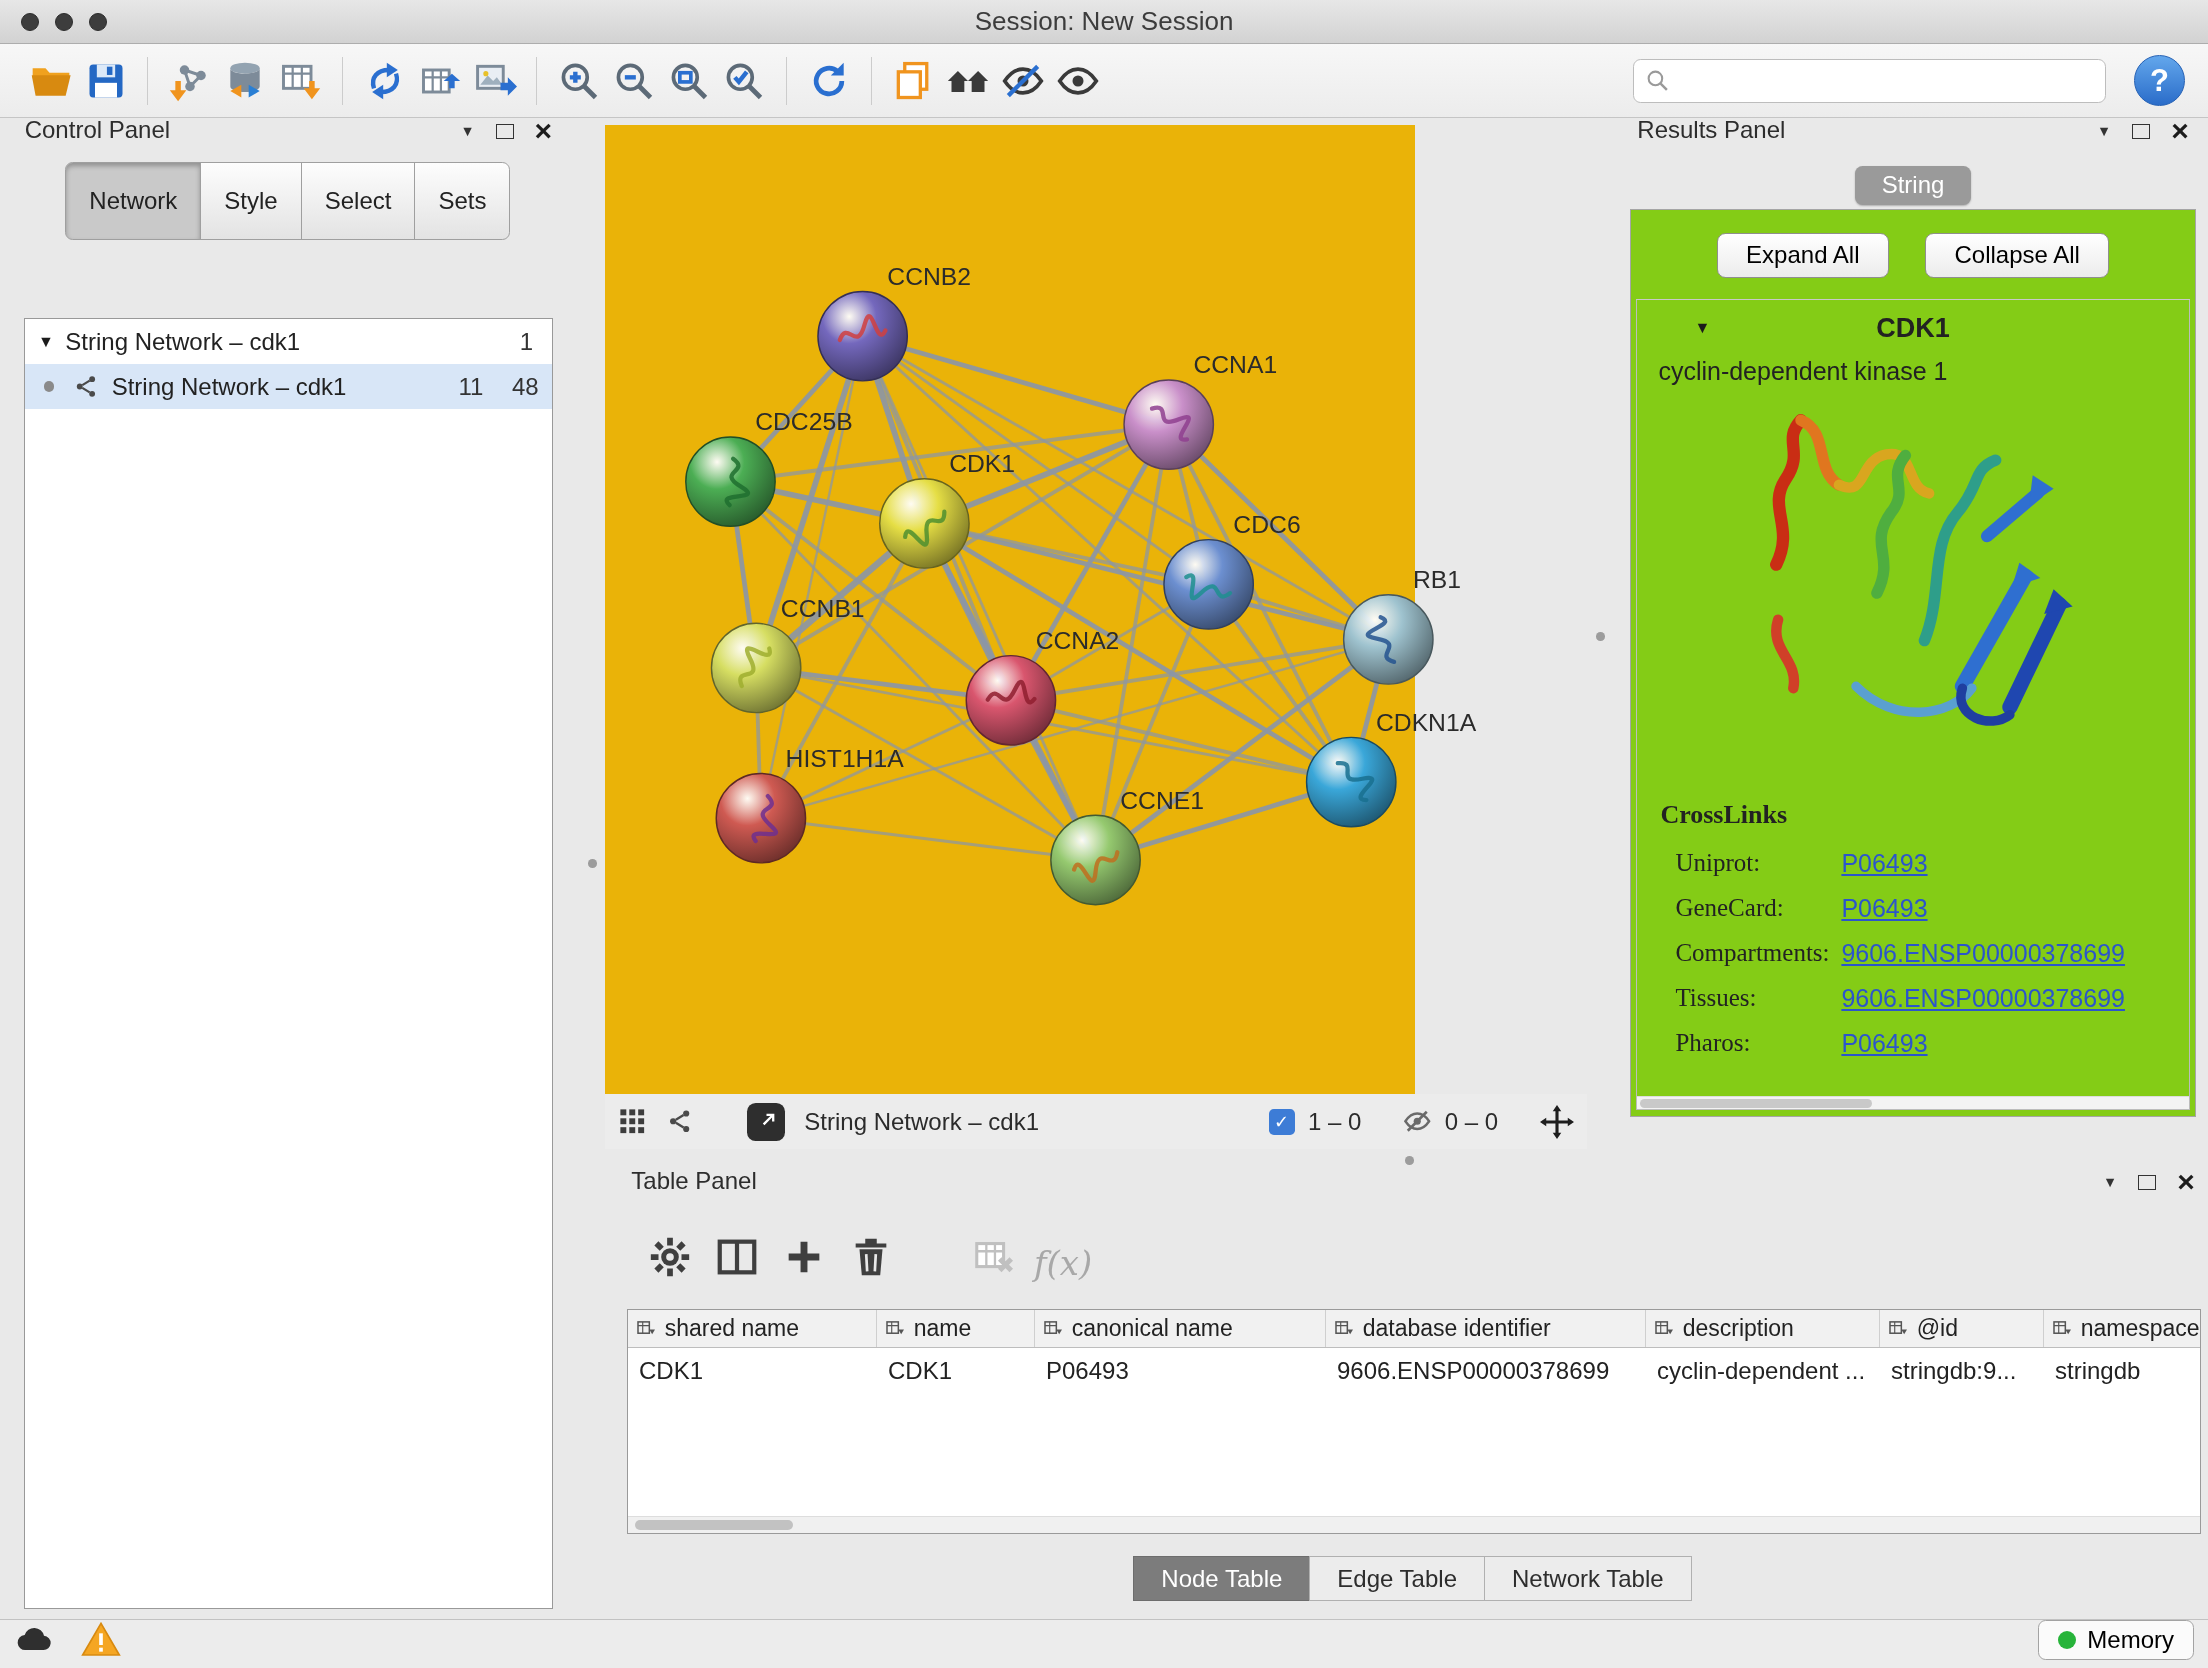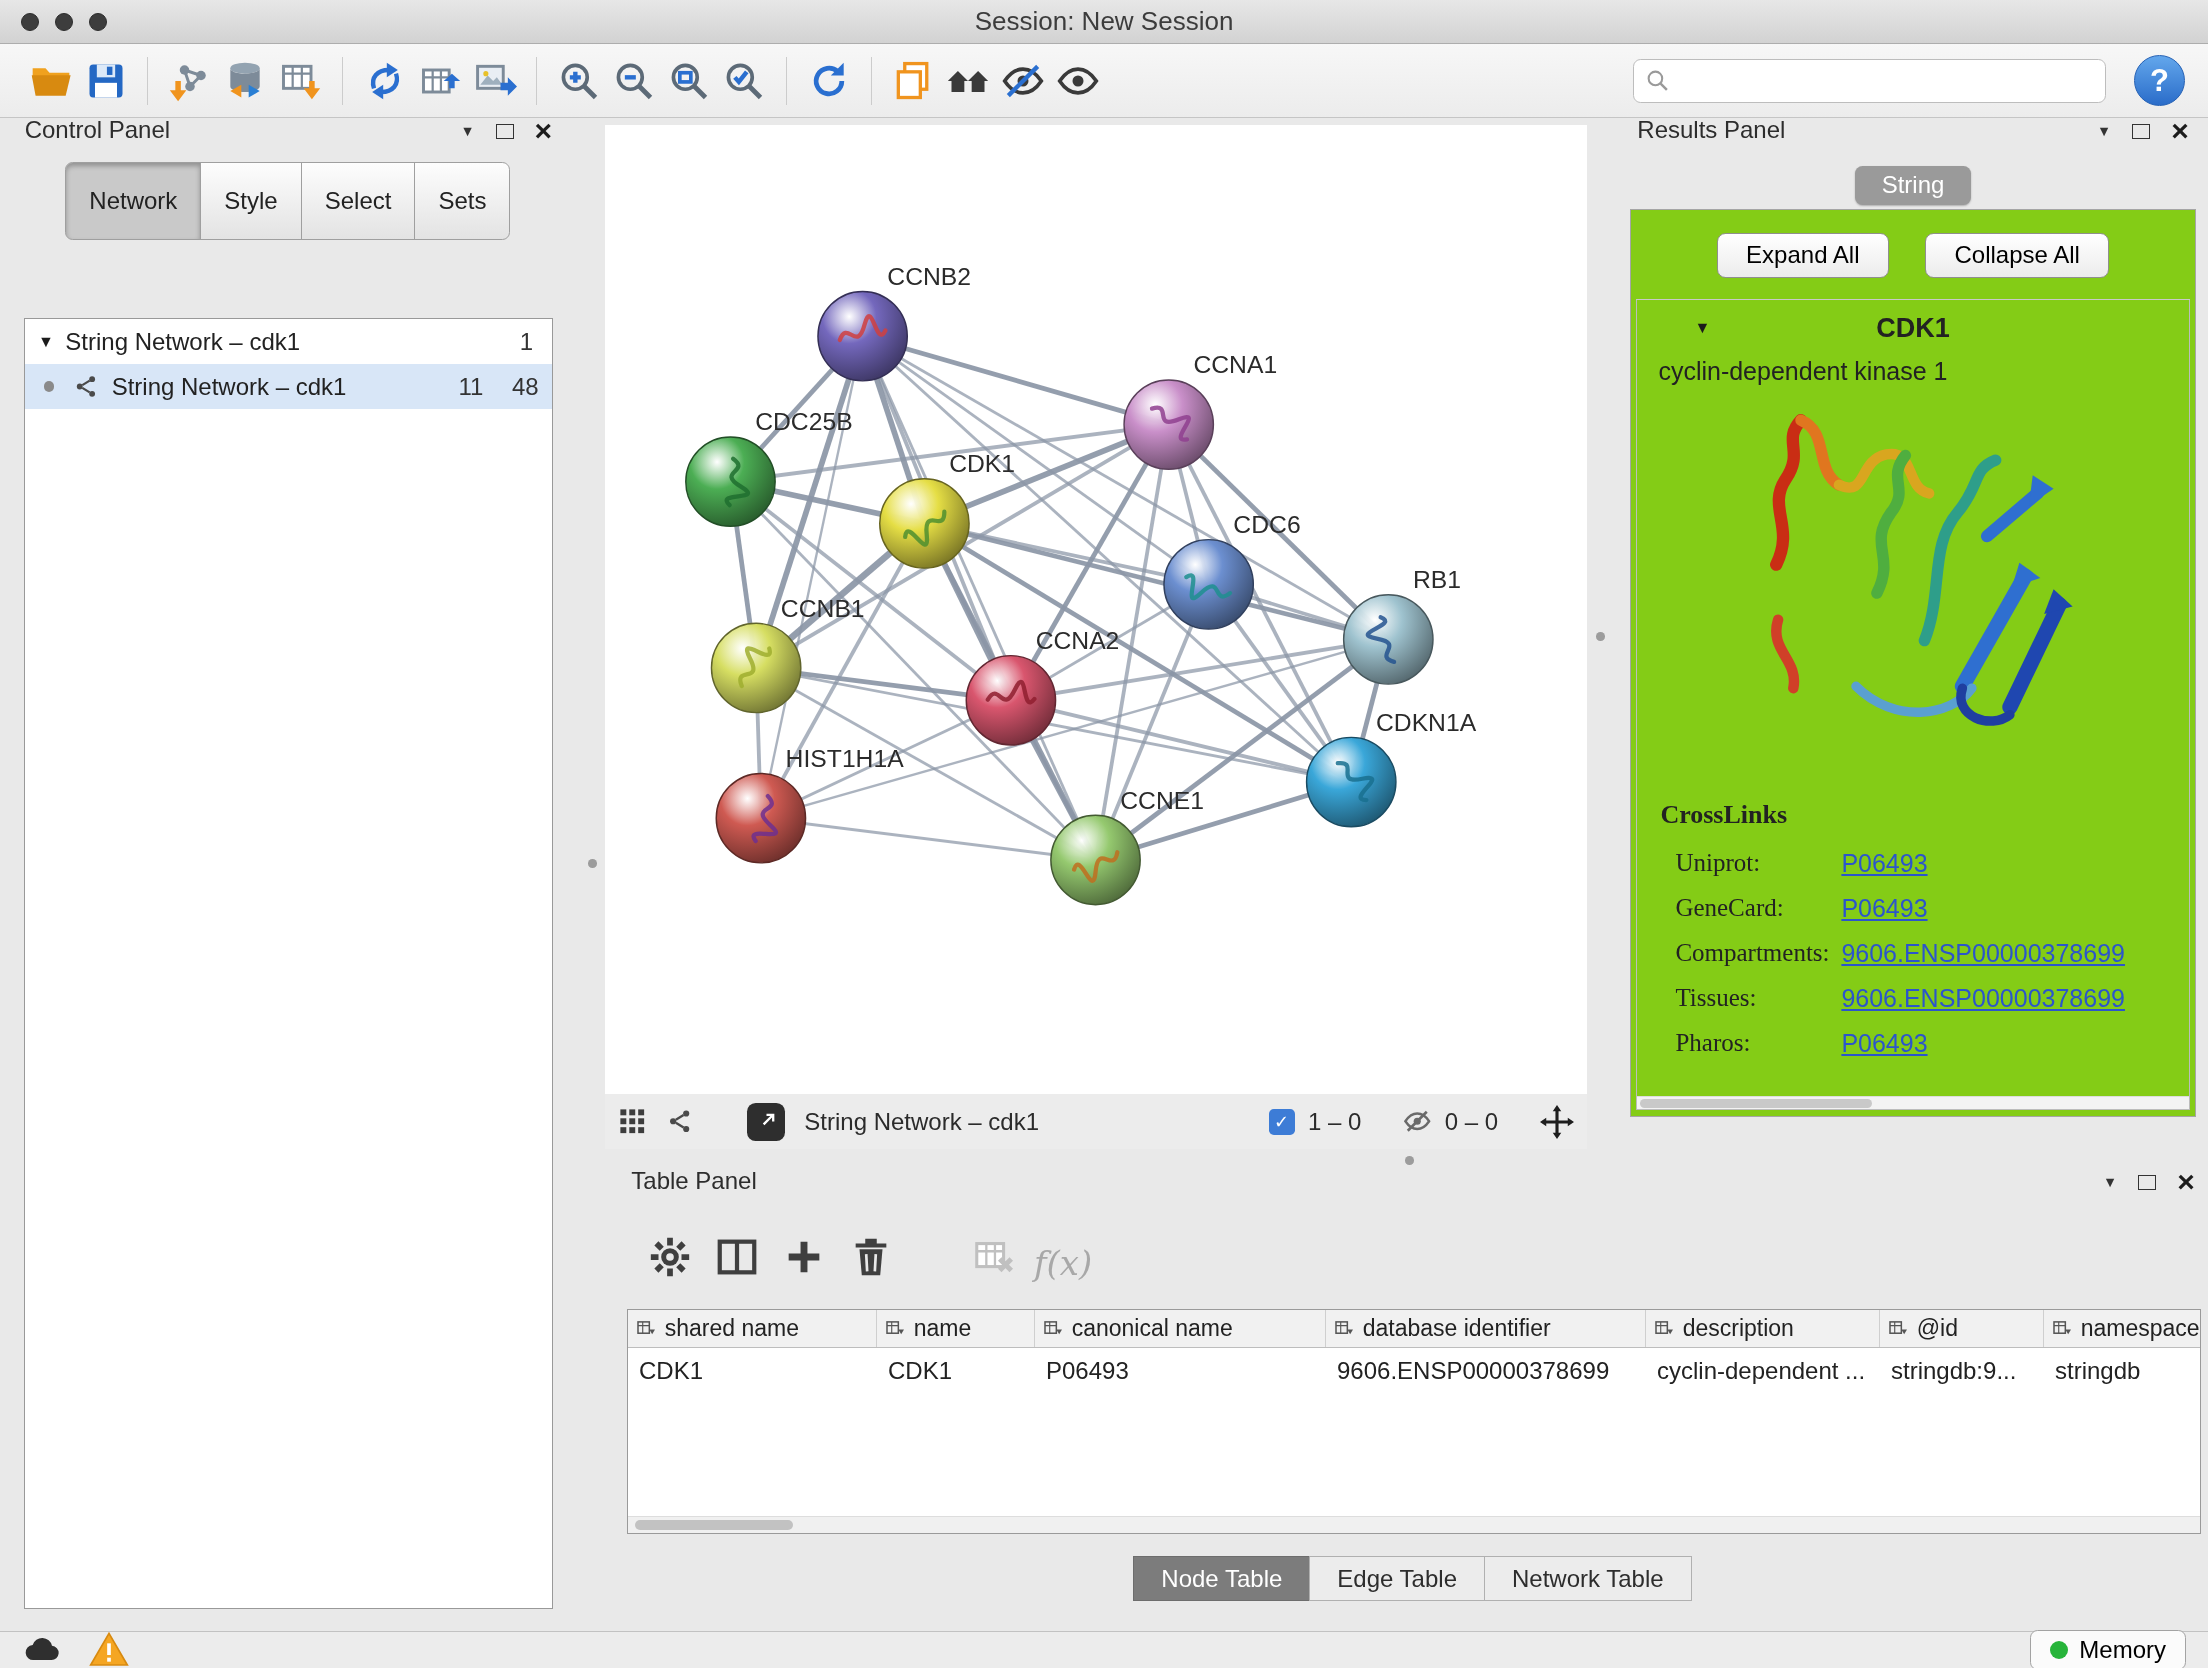--- a/index.html
+++ b/index.html
@@ -44,21 +44,21 @@
 .tree-row{display:flex;align-items:center;height:45px;font-size:24px;padding:0 13.3px;gap:11.4px}
 .tree-row.selected{background:#d8e6f7}
 .tree-row .spacer{flex:1}
 .expander{font-size:16px;color:#1b1b1b}
 .dotmark{width:10.5px;height:10.5px;border-radius:50%;background:#8a8a8a;margin:0 7.6px 0 5.7px}
 .tree-row svg{width:27px;height:27px}
 .count{color:#333;padding-right:5.7px}
 .count2{color:#333;width:44px;text-align:right}
 
 
-.net-canvas{position:absolute;left:605px;top:125px;width:982px;height:969px;background:#ffffff}
+.net-canvas{position:absolute;left:605px;top:125px;width:810px;height:969px;background:#eab308}
 .net-footer{position:absolute;left:605px;top:1094px;width:982px;height:55px;background:#ececec;display:flex;align-items:center;padding:0 13.3px;gap:19px;font-size:24px;color:#2b2b2b}
 .net-footer svg{flex:0 0 auto}
 .nf-open{width:38px;height:38px;border-radius:8.6px;background:#2e2e2e;display:flex;align-items:center;justify-content:center;border:none;cursor:pointer}
 .nf-right{margin-left:auto;display:flex;align-items:center;gap:13.3px}
 .checkbox{width:26px;height:26px;border-radius:4.8px;background:#3d7cd6;color:#fff;font-size:18px;display:flex;align-items:center;justify-content:center}
 .nf-gap{width:15px}
 
 
 .rp{position:absolute;left:1624px;top:116px;width:578px;height:1001px}
 .rp-badge{display:block;margin:7.6px auto 0;width:max-content;padding:5.7px 27px;background:#9a9a9a;border-radius:7.6px;color:#fff;font-size:24px;border:none;cursor:pointer;box-shadow:0 1px 1.9px rgba(0,0,0,.25)}
@@ -90,21 +90,21 @@
 .th-cell{display:flex;align-items:center;gap:8.6px;padding:0 9.5px;font-size:23px;border-right:1px solid #cfcfcf;color:#222;flex:0 0 auto;overflow:hidden;white-space:nowrap;cursor:pointer}
 .td-row{display:flex;height:42px}
 .td-cell{padding:8.6px 11.4px;font-size:24px;flex:0 0 auto;white-space:nowrap;overflow:hidden;cursor:default}
 .tp-hscroll{position:absolute;left:0;right:0;bottom:0;height:17px;background:#f0f0f0;border-top:1px solid #ddd}
 .tp-hscroll .thumb{position:absolute;left:7.6px;top:2.9px;height:10.5px;width:158px;background:#c2c2c2;border-radius:5.7px}
 .tp-tabs{position:absolute;left:0;right:0;top:389px;display:flex;justify-content:center}
 .tp-tab{padding:7.6px 27px;font-size:24px;border:1px solid #b0b0b0;background:#ececec;margin-left:-1px;color:#2d2d2d;cursor:pointer}
 .tp-tab.active{background:#7c7c7c;color:#fff;border-color:#6d6d6d}
 
 
-.statusbar{position:absolute;left:0;right:0;bottom:0;height:37px;background:#ececec;border-top:1px solid #c2c2c2;display:flex;align-items:center;padding:0 22px;gap:27px}
+.statusbar{position:absolute;left:0;right:0;bottom:0;height:49px;background:#ececec;border-top:1px solid #c2c2c2;display:flex;align-items:flex-start;padding:0 14px;gap:27px}
 .sb-btn{border:none;background:transparent;display:flex;align-items:center;justify-content:center;cursor:pointer}
 .sb-btn svg{width:40px;height:40px}
 .memory-btn{margin-left:auto;display:flex;align-items:center;gap:11.4px;border:1px solid #a3a3a3;border-radius:7.6px;background:#fbfbfb;padding:4.8px 19px;font-size:24px;cursor:pointer;font-family:inherit}
 .memory-dot{width:18px;height:18px;border-radius:50%;background:#27b43a}
 
 .split-dot{position:absolute;width:8.6px;height:8.6px;border-radius:50%;background:#9c9c9c}
 </style>
 </head>
 <body>
 

